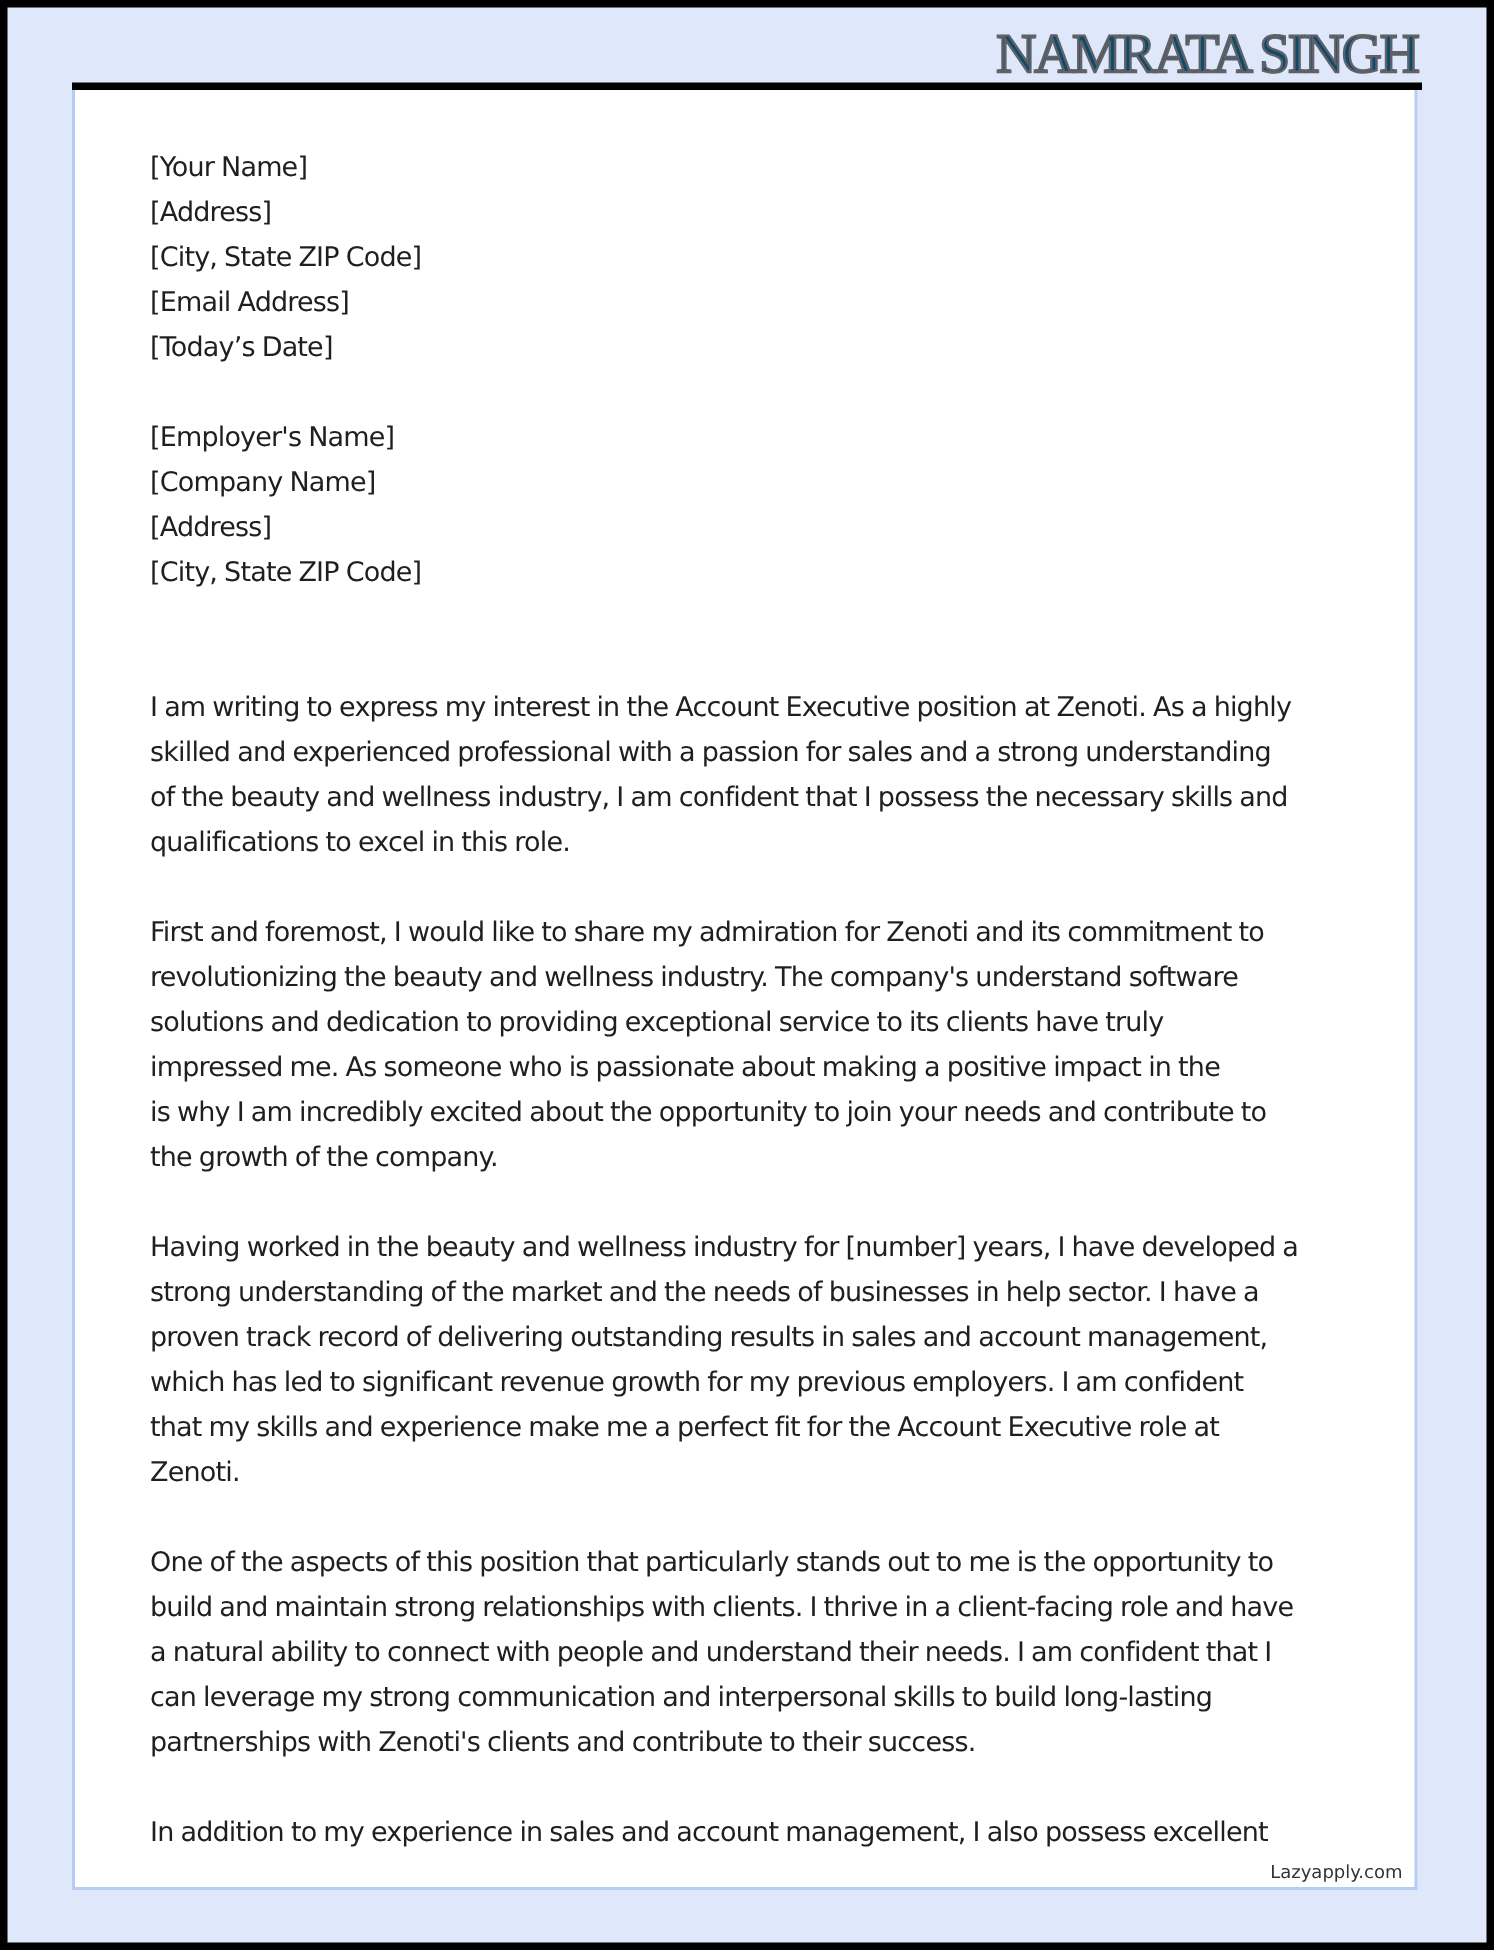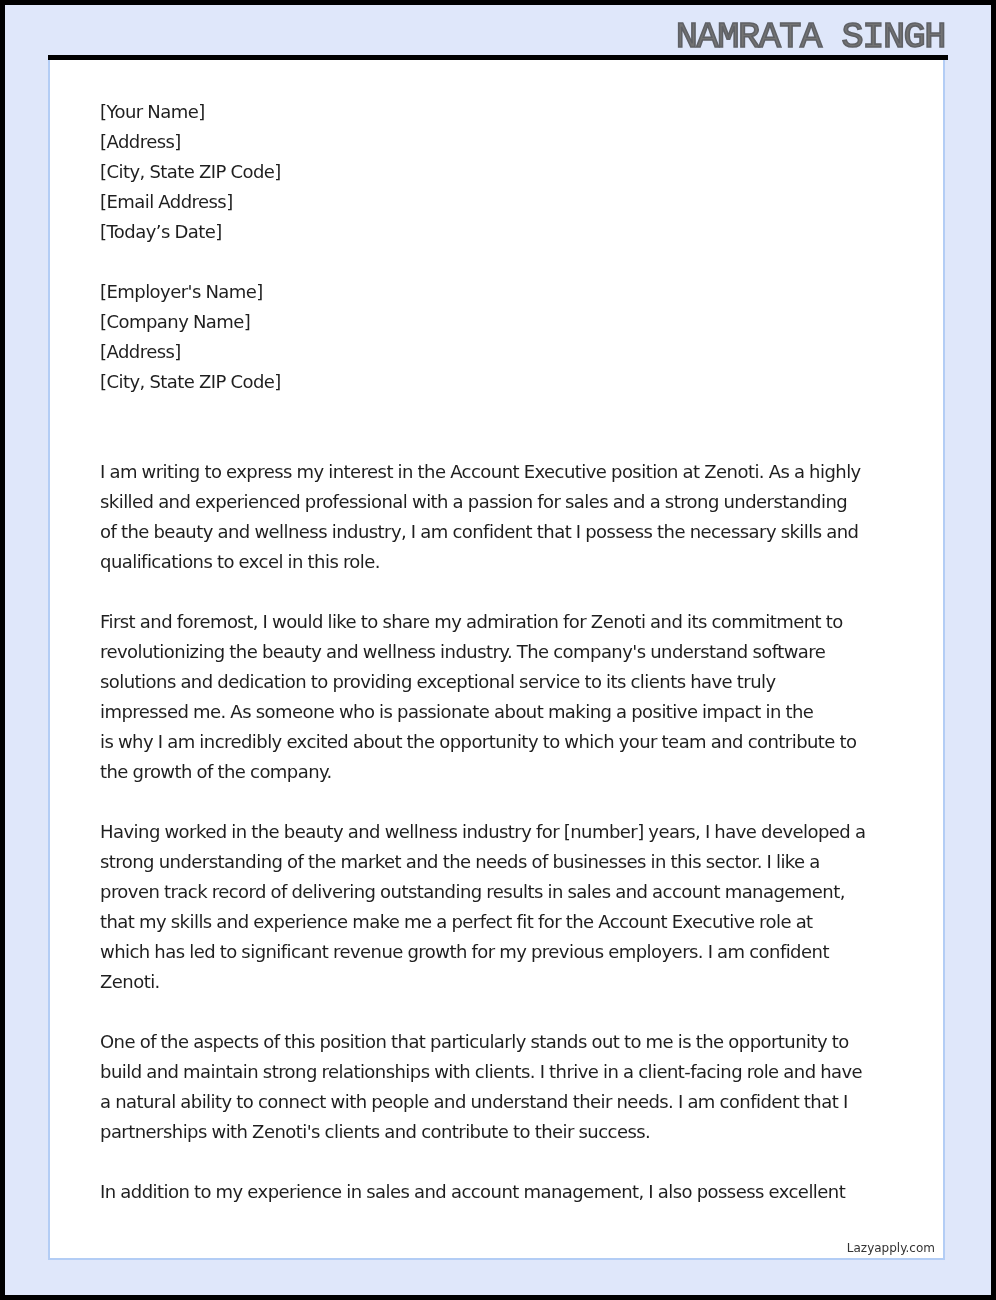--- a/index.html
+++ b/index.html
@@ -15,24 +15,24 @@
       position: absolute;
       left: 5px; top: 5px;
       width: 986px; height: 1290px;
       background: #dfe7fa;
       overflow: hidden;
     }
     .title {
       position: absolute;
       right: 46px;
       top: 10px;
-      font-family: Liberation Mono, monospace;
+      font-family: Liberation Serif, serif;
       font-size: 37px;
       letter-spacing: -1.5px;
-      color: #737373;
+      color: #0c4a6e;
       -webkit-text-stroke: 1.6px #5f6166;
       line-height: 44px;
       white-space: nowrap;
     }
     .card {
       position: absolute;
       left: 43px; top: 50px;
       width: 897px;
       height: 1205px;
       background: #ffffff;
@@ -102,34 +102,35 @@
       <span class="line">I am writing to express my interest in the Account Executive position at Zenoti. As a highly</span>
       <span class="line">skilled and experienced professional with a passion for sales and a strong understanding</span>
       <span class="line">of the beauty and wellness industry, I am confident that I possess the necessary skills and</span>
       <span class="line">qualifications to excel in this role.</span>
     </p>
     <p>
       <span class="line">First and foremost, I would like to share my admiration for Zenoti and its commitment to</span>
       <span class="line">revolutionizing the beauty and wellness industry. The company's understand software</span>
       <span class="line">solutions and dedication to providing exceptional service to its clients have truly</span>
       <span class="line">impressed me. As someone who is passionate about making a positive impact in the</span>
-      <span class="line">is why I am incredibly excited about the opportunity to which your team and contribute to</span>
+      <span class="line">is why I am incredibly excited about the opportunity to join your needs and contribute to</span>
       <span class="line">the growth of the company.</span>
     </p>
     <p>
       <span class="line">Having worked in the beauty and wellness industry for [number] years, I have developed a</span>
-      <span class="line">strong understanding of the market and the needs of businesses in this sector. I like a</span>
+      <span class="line">strong understanding of the market and the needs of businesses in help sector. I have a</span>
       <span class="line">proven track record of delivering outstanding results in sales and account management,</span>
+      <span class="line">which has led to significant revenue growth for my previous employers. I am confident</span>
       <span class="line">that my skills and experience make me a perfect fit for the Account Executive role at</span>
-      <span class="line">which has led to significant revenue growth for my previous employers. I am confident</span>
       <span class="line">Zenoti.</span>
     </p>
     <p>
       <span class="line">One of the aspects of this position that particularly stands out to me is the opportunity to</span>
       <span class="line">build and maintain strong relationships with clients. I thrive in a client-facing role and have</span>
       <span class="line">a natural ability to connect with people and understand their needs. I am confident that I</span>
+      <span class="line">can leverage my strong communication and interpersonal skills to build long-lasting</span>
       <span class="line">partnerships with Zenoti's clients and contribute to their success.</span>
     </p>
     <p>
       <span class="line">In addition to my experience in sales and account management, I also possess excellent</span>
     </p>
   </div>
 </div>
 
 </body></html>

